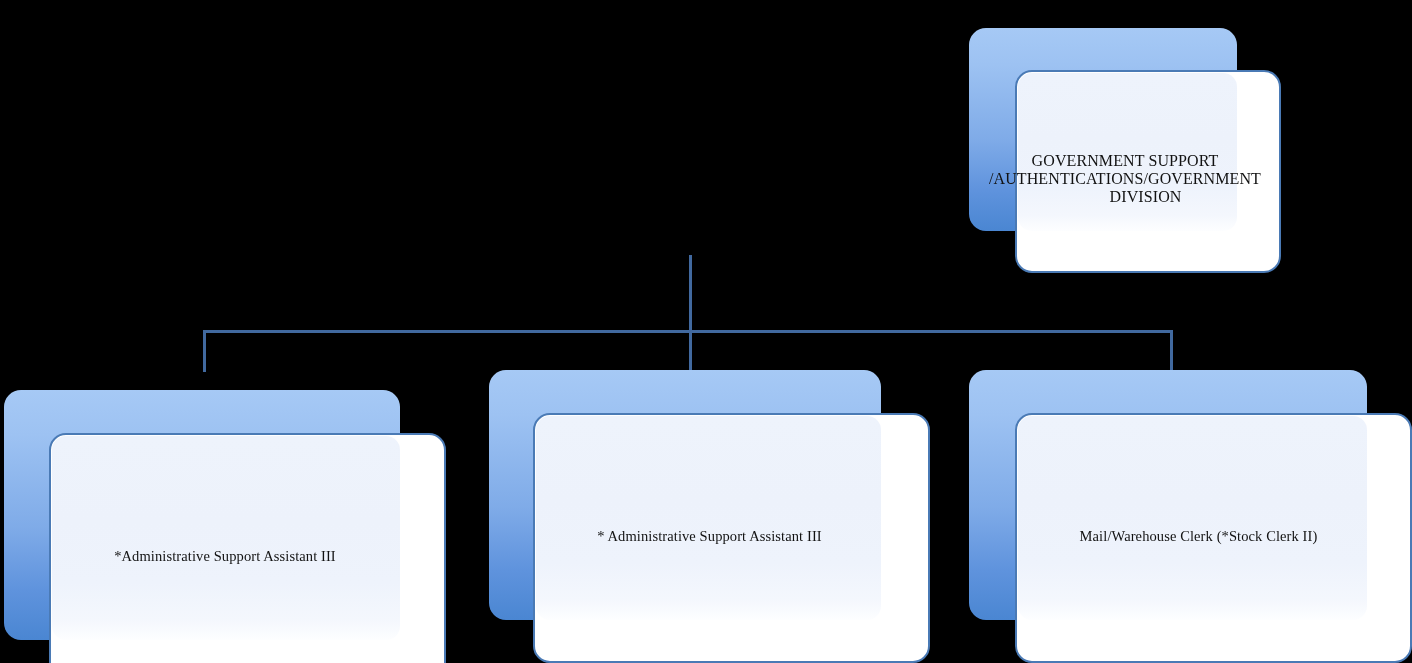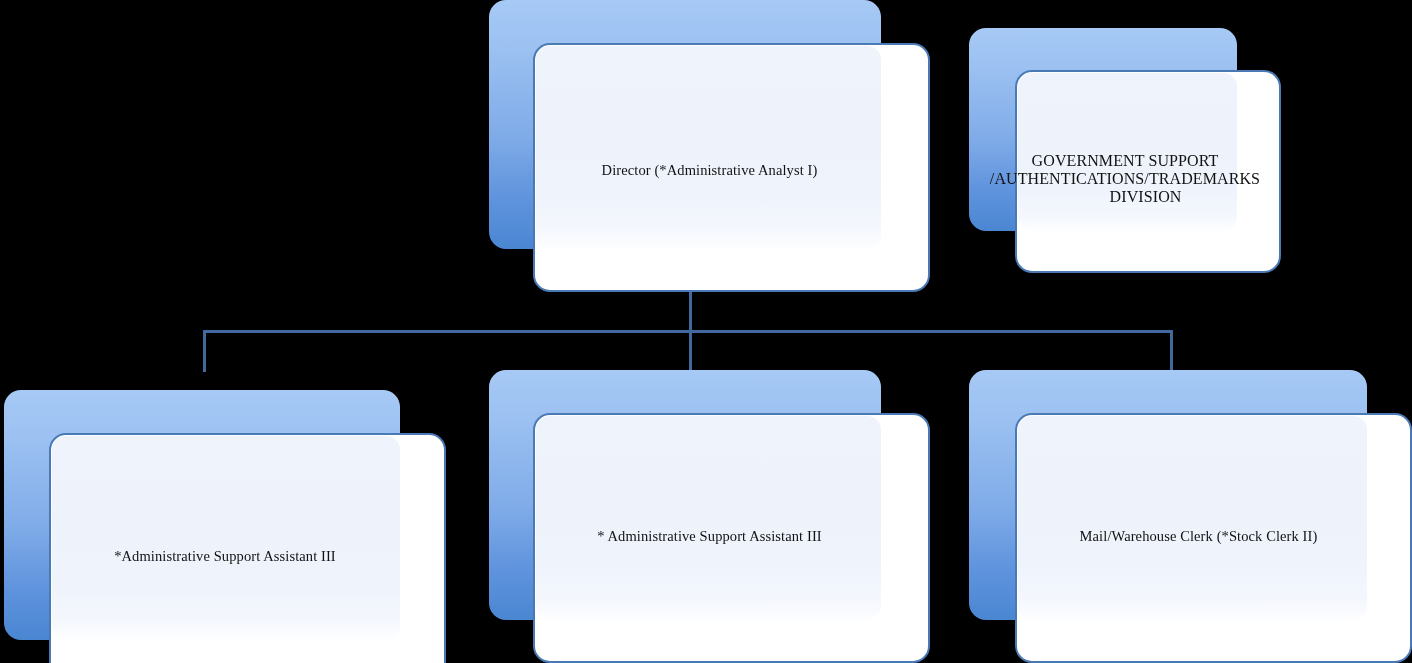--- a/index.html
+++ b/index.html
@@ -75,33 +75,27 @@
 <body>
 
 <div id="chart-root">
 
   <div class="connector v" style="left:689px; top:255px; height:78px;"></div>
   <div class="connector h" style="left:203px; top:330px; width:970px;"></div>
   <div class="connector v" style="left:203px; top:330px; height:42px;"></div>
   <div class="connector v" style="left:689px; top:330px; height:42px;"></div>
   <div class="connector v" style="left:1170px; top:330px; height:42px;"></div>
 
-  <div class="node" style="left:489px; top:0px; width:441px; height:292px;">
-    <div class="card-back" style="width:392px; height:249px;"></div>
-    <div class="card-front" style="left:44px; top:43px; width:397px; height:249px;"></div>
-    <div class="card-inner" style="left:47px; top:46px; width:345px; height:203px;"></div>
-    <div class="node-label" style="top:161px;">Director (*Administrative Analyst I)</div>
-  </div>
 
   <div class="node" style="left:969px; top:28px; width:312px; height:245px;">
     <div class="card-back" style="width:268px; height:203px;"></div>
     <div class="card-front" style="left:46px; top:42px; width:266px; height:203px;"></div>
     <div class="card-inner" style="left:49px; top:45px; width:219px; height:158px;"></div>
     <div class="node-label caps" style="top:122px;">GOVERNMENT SUPPORT</div>
-    <div class="node-label caps" style="top:140px;">/AUTHENTICATIONS/TRADEMARKS</div>
+    <div class="node-label caps" style="top:140px;">/AUTHENTICATIONS/GOVERNMENT</div>
     <div class="node-label caps" style="top:158px;padding-left:41px;">DIVISION</div>
   </div>
 
   <div class="node" style="left:4px; top:370px; width:442px; height:293px;margin-top:20px;">
     <div class="card-back" style="width:396px; height:250px;"></div>
     <div class="card-front" style="left:45px; top:43px; width:397px; height:250px;"></div>
     <div class="card-inner" style="left:48px; top:46px; width:348px; height:204px;"></div>
     <div class="node-label" style="top:157px;">*Administrative Support Assistant  III</div>
   </div>
 

